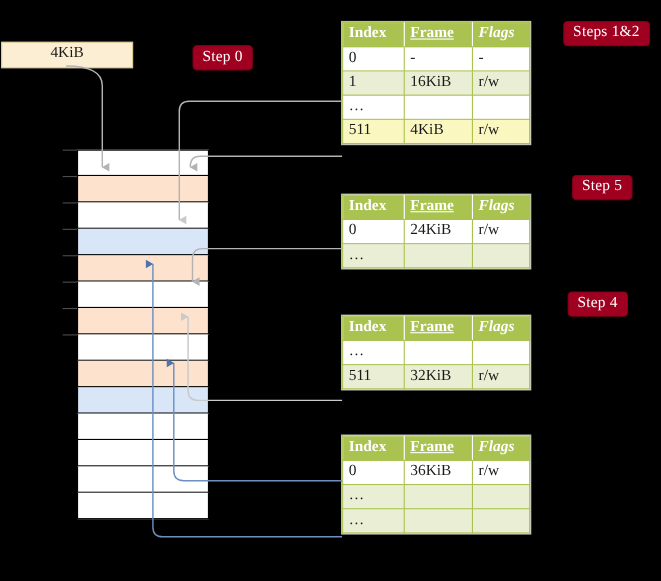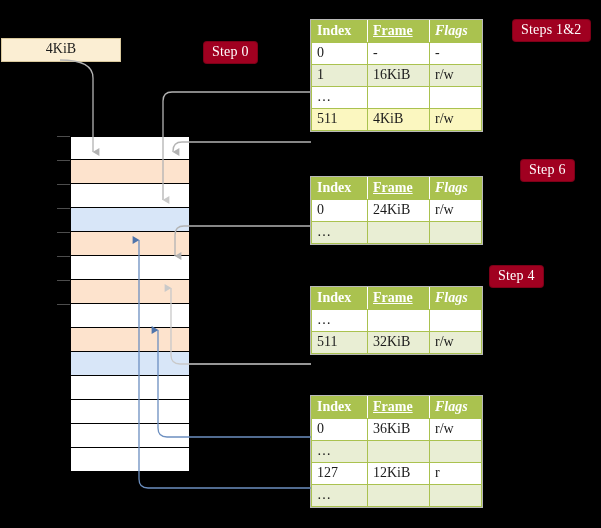--- a/index.html
+++ b/index.html
@@ -118,24 +118,24 @@
       <div class="mrow" style="top: 168px;"></div>
       <div class="mrow peach" style="top: 192px;"></div>
       <div class="mrow blue" style="top: 216px;"></div>
       <div class="mrow" style="top: 240px;"></div>
       <div class="mrow" style="top: 264px;"></div>
       <div class="mrow" style="top: 288px;"></div>
       <div class="mrow" style="top: 312px;"></div>
     </div>
 
   <div id="badges">
-      <div class="badge" style="left: 204px; top: 42px;">Step 0</div>
+      <div class="badge" style="left: 176px; top: 42px;">Step 0</div>
       <div class="badge" style="left: 513px; top: 20px;">Steps 1&amp;2</div>
-      <div class="badge" style="left: 521px; top: 160px;">Step 6</div>
-      <div class="badge" style="left: 490px; top: 266px;">Step 4</div>
+      <div class="badge" style="left: 521px; top: 160px;">Step 5</div>
+      <div class="badge" style="left: 517px; top: 266px;">Step 4</div>
     </div>
 
   <div id="tables">
       <table class="tbl" style="left: 311px; top: 20px;">
         <thead>
           <tr>
             <th class="c0">Index</th>
             <th class="c1">Frame</th>
             <th class="c2">Flags</th>
           </tr>
@@ -216,25 +216,20 @@
         <tbody>
           <tr class="plain">
             <td class="c0">0</td>
             <td class="c1">36KiB</td>
             <td class="c2">r/w</td>
           </tr>
           <tr class="alt">
             <td class="c0">…</td>
             <td class="c1"></td>
             <td class="c2"></td>
-          </tr>
-          <tr class="plain">
-            <td class="c0">127</td>
-            <td class="c1">12KiB</td>
-            <td class="c2">r</td>
           </tr>
           <tr class="alt">
             <td class="c0">…</td>
             <td class="c1"></td>
             <td class="c2"></td>
           </tr>
         </tbody>
       </table>
     </div>
 

